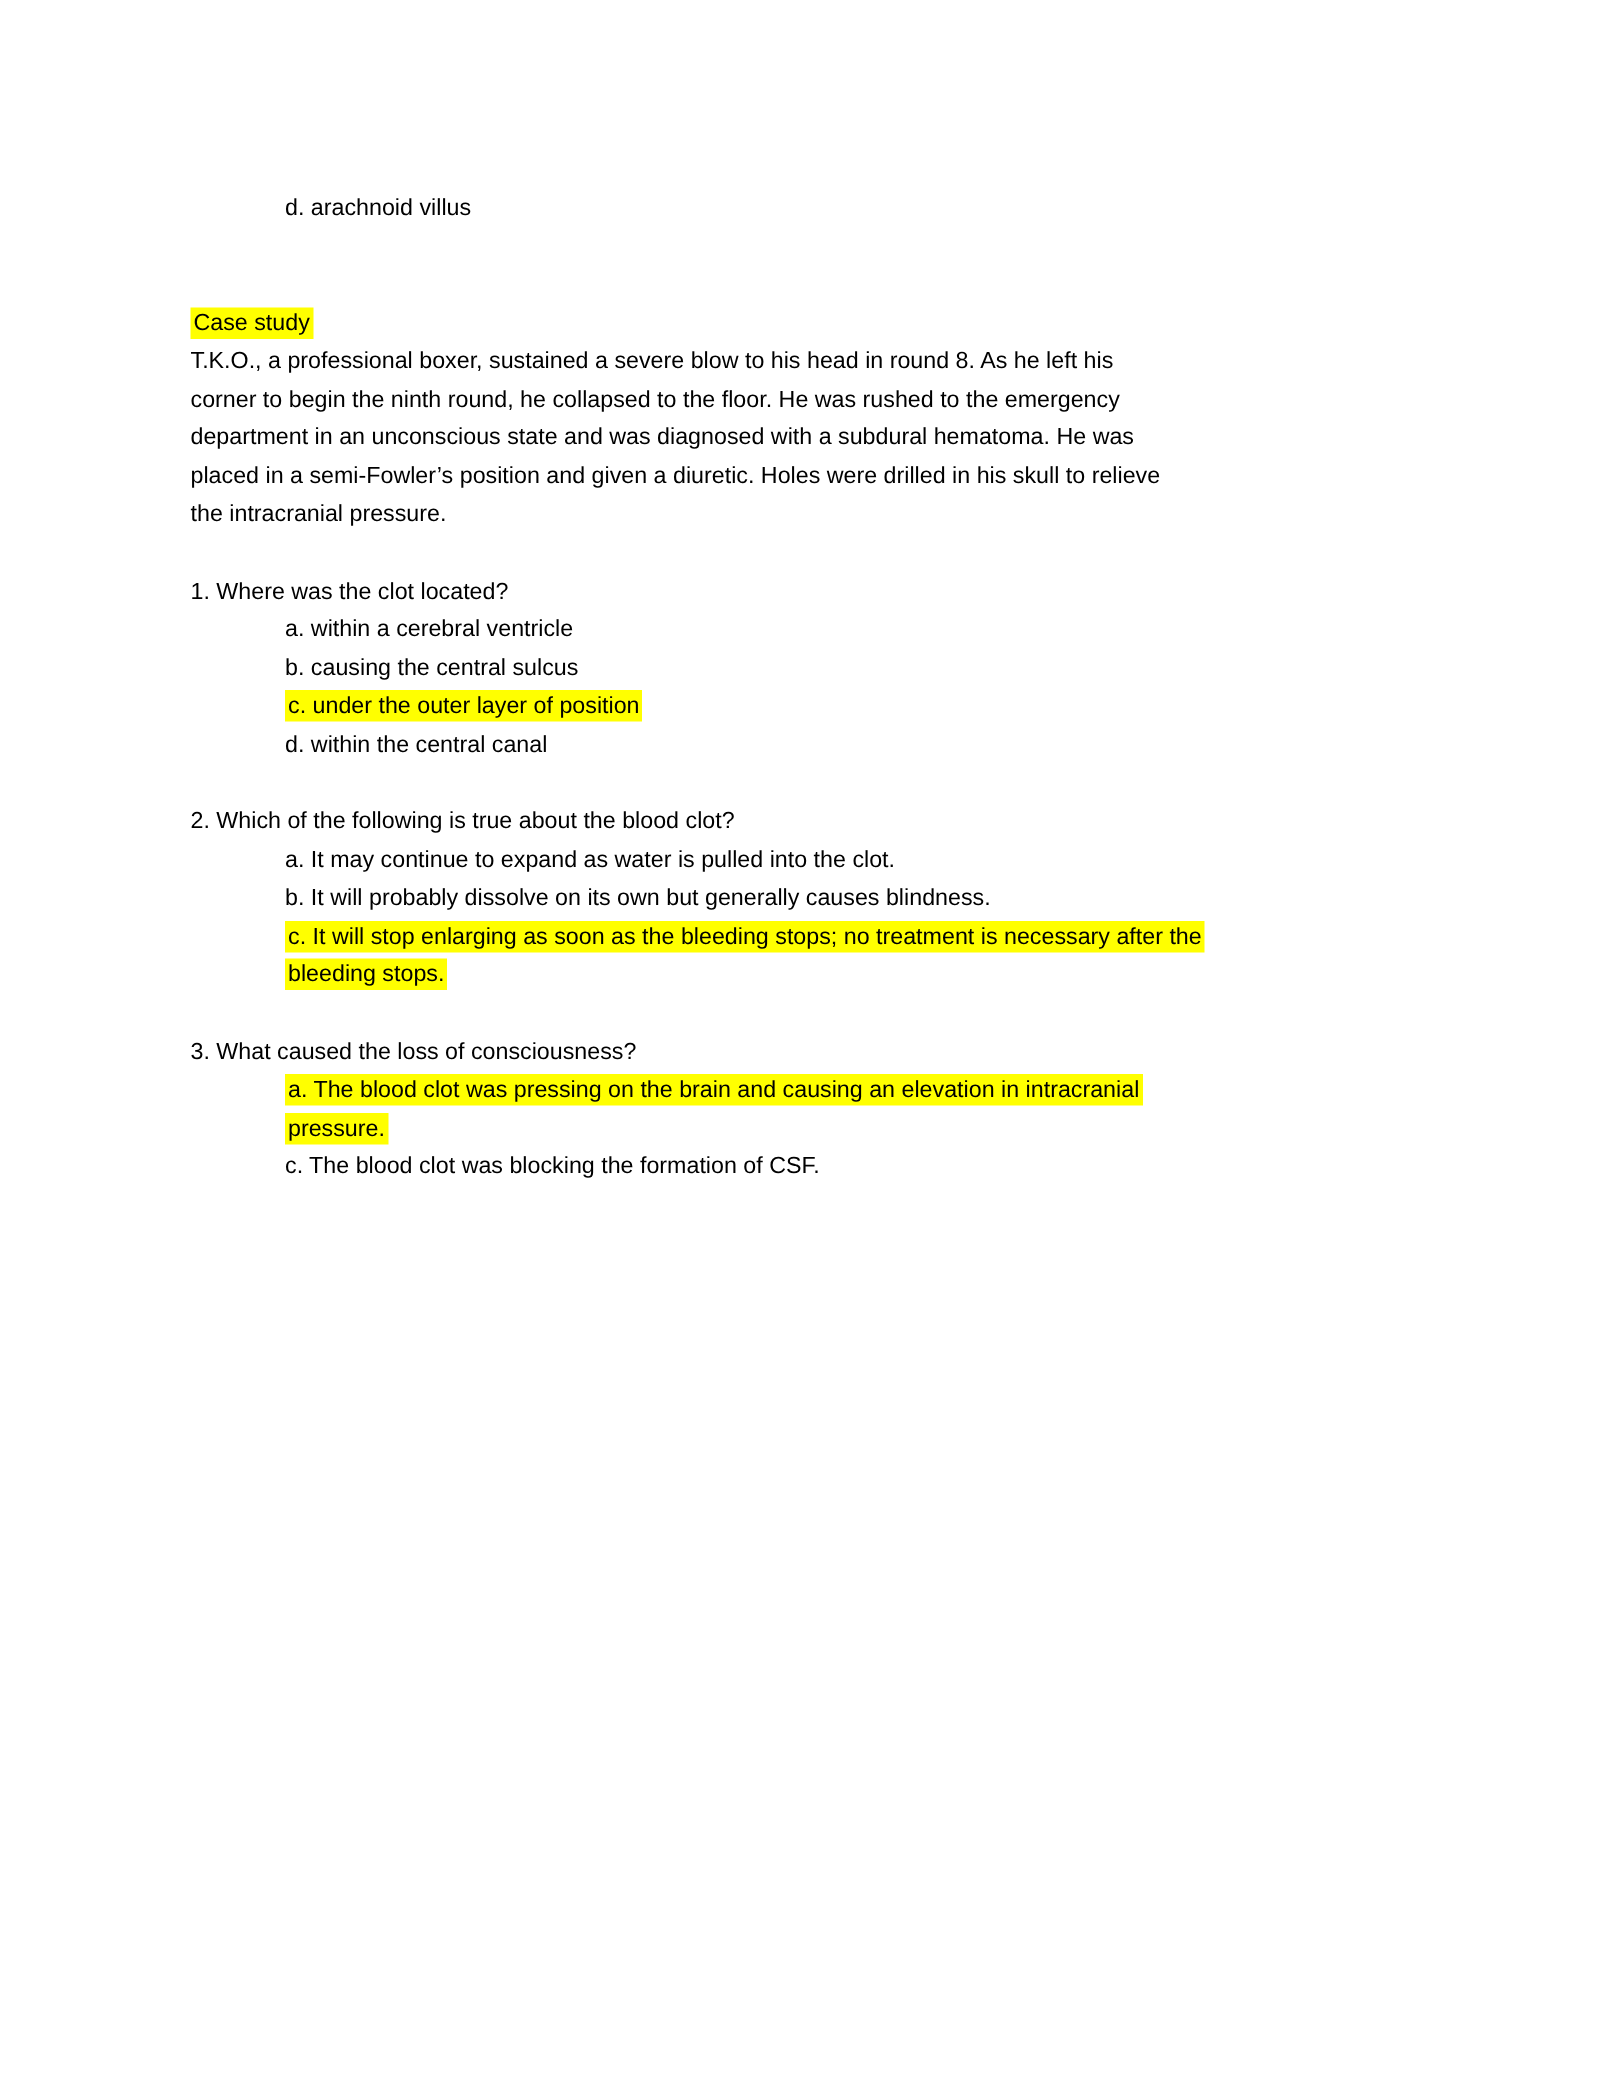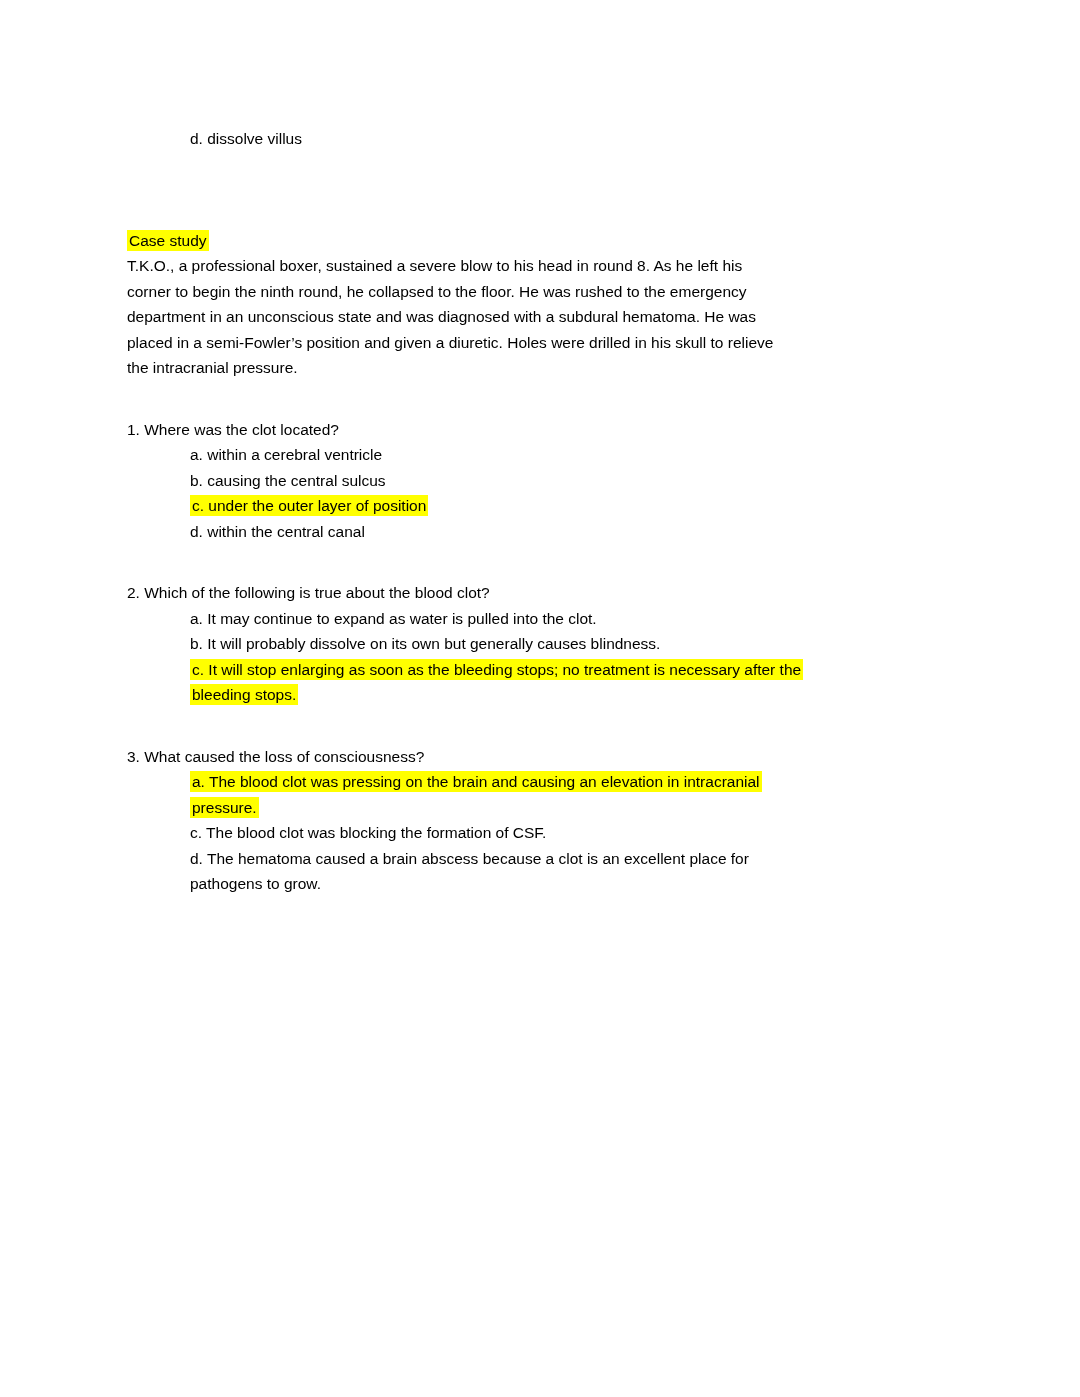--- a/index.html
+++ b/index.html
@@ -22,46 +22,46 @@
     position: absolute;
     top: 126px;
     left: 127px;
     width: 830px;
   }
   .prior-option {
     margin-left: 63px;
     white-space: pre-line;
   }
   .case-study-block {
-    margin-top: 76px;
+    margin-top: 51px;
   }
   .paragraph {
     white-space: pre-line;
   }
   .question-block {
-    margin-top: 36px;
+    margin-top: 26px;
   }
   .option {
     margin-left: 63px;
     white-space: pre-line;
   }
   .hl {
     background: #ffff00;
     padding: 2px 2px;
     -webkit-box-decoration-break: clone;
     box-decoration-break: clone;
   }
 </style>
 </head>
 <body>
 
 <div class="page">
   <div class="doc-content">
 
-    <div class="prior-option">d. dissolve villus</div>
+    <div class="prior-option">d. arachnoid villus</div>
 
     <div class="case-study-block">
       <div><span class="hl">Case study</span></div>
       <div class="paragraph">T.K.O., a professional boxer, sustained a severe blow to his head in round 8. As he left his
 corner to begin the ninth round, he collapsed to the floor. He was rushed to the emergency
 department in an unconscious state and was diagnosed with a subdural hematoma. He was
 placed in a semi-Fowler’s position and given a diuretic. Holes were drilled in his skull to relieve
 the intracranial pressure.</div>
     </div>
 
@@ -79,18 +79,16 @@
       <div class="option"><span>b. It will probably dissolve on its own but generally causes blindness.</span></div>
       <div class="option"><span class="hl">c. It will stop enlarging as soon as the bleeding stops; no treatment is necessary after the
 bleeding stops.</span></div>
     </div>
 
     <div class="question-block">
       <div>3. What caused the loss of consciousness?</div>
       <div class="option"><span class="hl">a. The blood clot was pressing on the brain and causing an elevation in intracranial
 pressure.</span></div>
       <div class="option"><span>c. The blood clot was blocking the formation of CSF.</span></div>
-      <div class="option"><span>d. The hematoma caused a brain abscess because a clot is an excellent place for
-pathogens to grow.</span></div>
     </div>
 
   </div>
 </div>
 
 </body></html>

